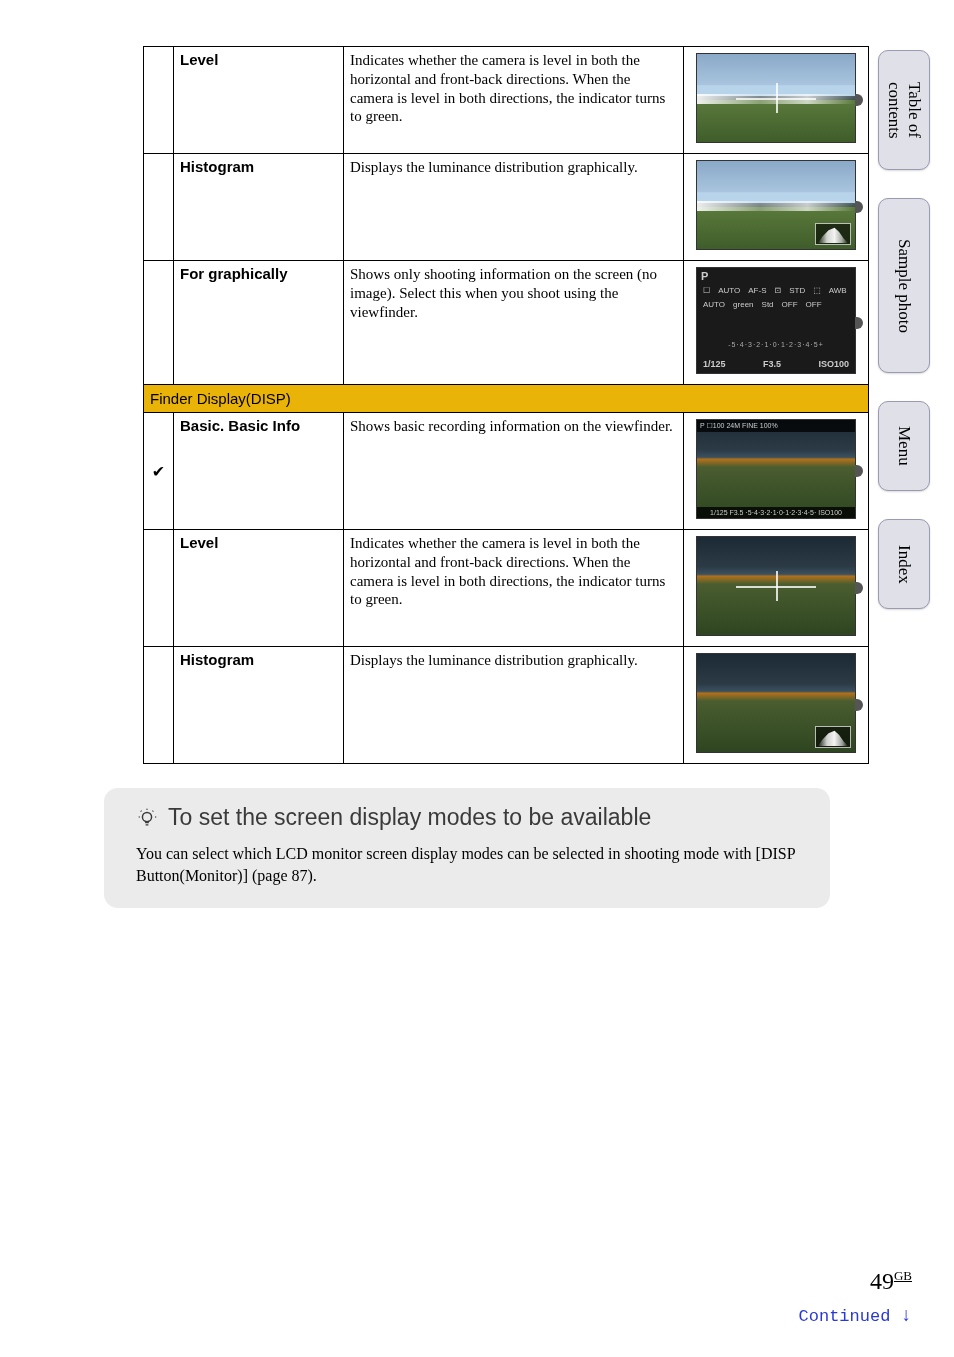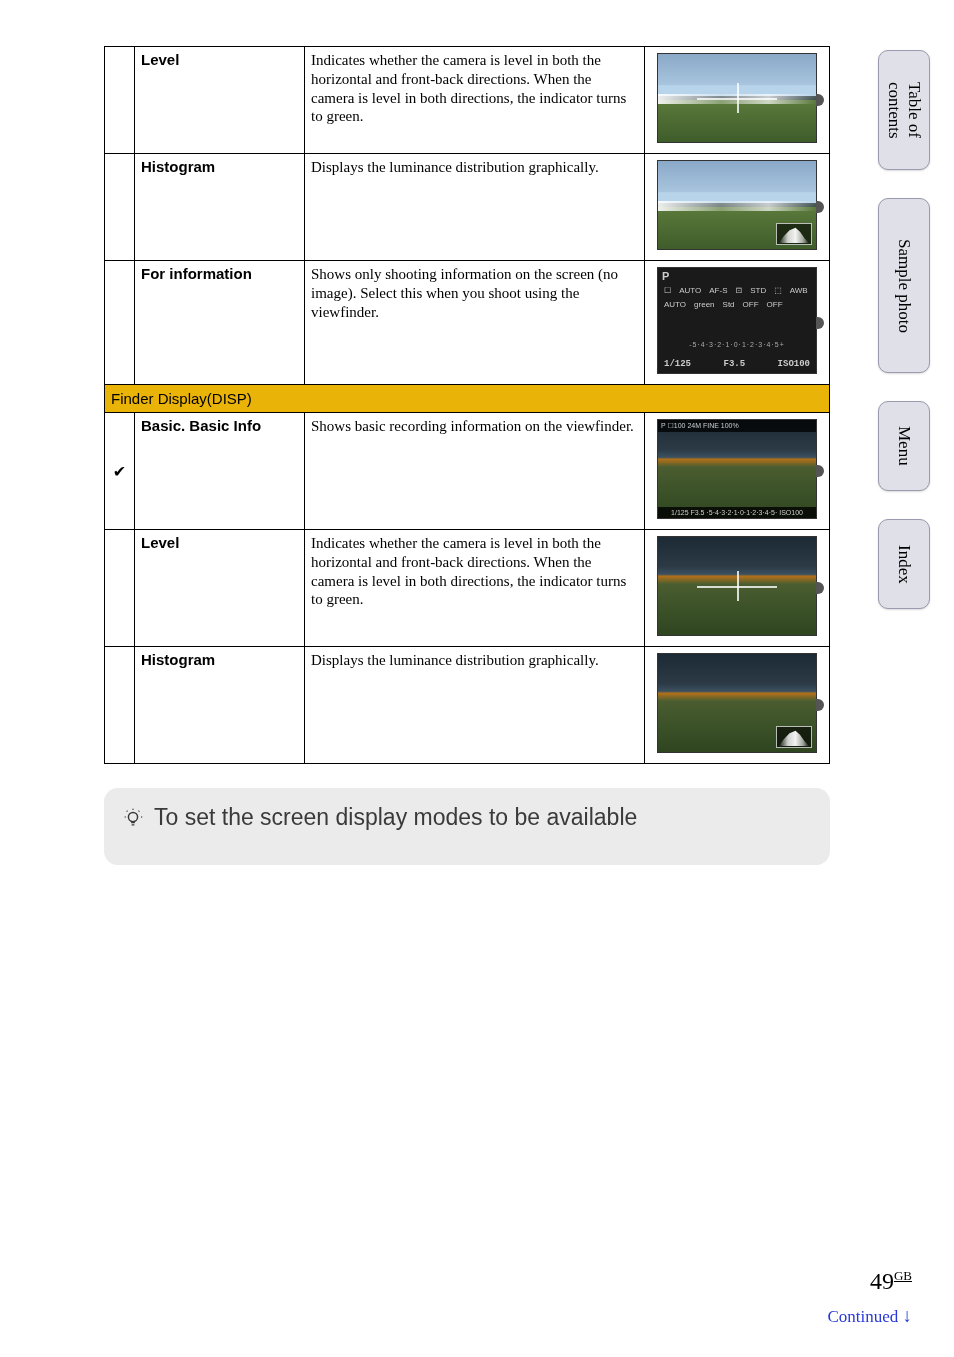--- a/index.html
+++ b/index.html
@@ -14,20 +14,21 @@
   }
   .content {
     position: absolute;
     left: 104px;
     top: 46px;
     width: 726px;
   }
   table {
     border-collapse: collapse;
     width: 100%;
+    margin-left: 39px;
   }
   td, th {
     border: 1px solid #000;
     padding: 4px 6px;
     vertical-align: top;
     text-align: left;
   }
   .check-col { width: 30px; text-align: center; vertical-align: middle; }
   .name-col { width: 170px; font-family: Arial, Helvetica, sans-serif; font-weight: bold; font-size: 15px; }
   .desc-col { width: 340px; font-size: 15px; line-height: 1.25; }
@@ -99,21 +100,21 @@
   }
   .info-icons {
     position:absolute; top:18px; left:6px; right:6px;
     display:flex; flex-wrap:wrap; gap:5px 8px;
     font-size:8px; color:#ccc;
   }
   .info-icons span { display:inline-block; }
   .info-bottom {
     position:absolute; bottom:4px; left:6px; right:6px;
     display:flex; justify-content:space-between;
-    font-size:9px; font-weight:bold; color:#ccc;font-family:Liberation Mono, monospace;
+    font-size:9px; font-weight:bold; color:#ccc;
   }
   .ev-bar {
     position:absolute; bottom:22px; left:8px; right:8px; height:10px;
     color:#aaa; font-size:7px; letter-spacing:1px;
   }
   .finder-thumb {
     width: 160px; height: 100px;
     position: relative;
     display:inline-block;
     border:1px solid #333;
@@ -141,21 +142,21 @@
     width:8px; height:12px;
     background:#555; border-radius:0 6px 6px 0;
     transform: translateY(-50%);
   }
   .thumb-wrap { position:relative; display:inline-block; }
 
   .tip-box {
     margin-top: 24px;
     background: #ebebeb;
     border-radius: 14px;
-    padding: 16px 18px 22px;
+    padding: 16px 32px 22px;
   }
   .tip-title {
     font-family: Arial, Helvetica, sans-serif;
     font-size: 23px;
     color: #3a3a3a;
     display: flex;
     align-items: center;
     gap: 10px;
     margin-bottom: 12px;
   }
@@ -201,21 +202,21 @@
     right: 42px;
     bottom: 62px;
     font-family: "Times New Roman", serif;
     font-size: 24px;
   }
   .page-num sup { font-size: 13px; vertical-align: super; text-decoration: underline; }
   .continued {
     position:absolute;
     right: 42px;
     bottom: 30px;
-    font-family: Liberation Serif, serif;
+    font-family: Liberation Mono, monospace;
     font-size: 17px;
     color: #2838d8;
   }
   .continued .arrow { color:#2838d8; font-size:19px; }
   .check-icon { font-size: 16px; }
 </style>
 </head>
 <body>
 
 <div class="content">
@@ -229,21 +230,21 @@
       <td class="img-col"><div class="thumb-wrap"><div class="thumb"><div class="landscape"></div><div class="level-overlay"></div></div><div class="dot"></div></div></td>
         </tr>
         <tr>
       <td class="check-col"></td>
       <td class="name-col">Histogram</td>
       <td class="desc-col">Displays the luminance distribution graphically.</td>
       <td class="img-col"><div class="thumb-wrap"><div class="thumb"><div class="landscape"></div><div class="hist-overlay"></div></div><div class="dot"></div></div></td>
         </tr>
         <tr>
       <td class="check-col"></td>
-      <td class="name-col">For information</td>
+      <td class="name-col">For graphically</td>
       <td class="desc-col">Shows only shooting information on the screen (no image). Select this when you shoot using the viewfinder.</td>
       <td class="img-col"><div class="thumb-wrap"><div class="info-screen">
       <div class="p-mode">P</div>
       <div class="info-icons">
                   <span>☐</span>
                   <span>AUTO</span>
                   <span>AF-S</span>
                   <span>⊡</span>
                   <span>STD</span>
                   <span>⬚</span>
@@ -299,20 +300,21 @@
         <svg viewBox="0 0 24 24">
             <g fill="none" stroke="#3a3a3a" stroke-width="1.6">
               <circle cx="12" cy="11" r="5"></circle>
               <path d="M10 17h4M10.5 19.5h3"></path>
               <path d="M12 2v2M4 11H2M22 11h-2M5.2 4.2l1.4 1.4M18.8 4.2l-1.4 1.4" stroke-dasharray="1 2"></path>
             </g>
           </svg>
       </span>
       <span>To set the screen display modes to be available</span>
     </div>
+    <div class="tip-body">You can select which LCD monitor screen display modes can be selected in shooting mode with [DISP Button(Monitor)] (page 87).</div>
   </div>
 </div>
 
 <div class="side-tabs">
   <div class="tab toc">Table of
 contents</div>
   <div class="tab sample">Sample photo</div>
   <div class="tab menu">Menu</div>
   <div class="tab index">Index</div>
 </div>

